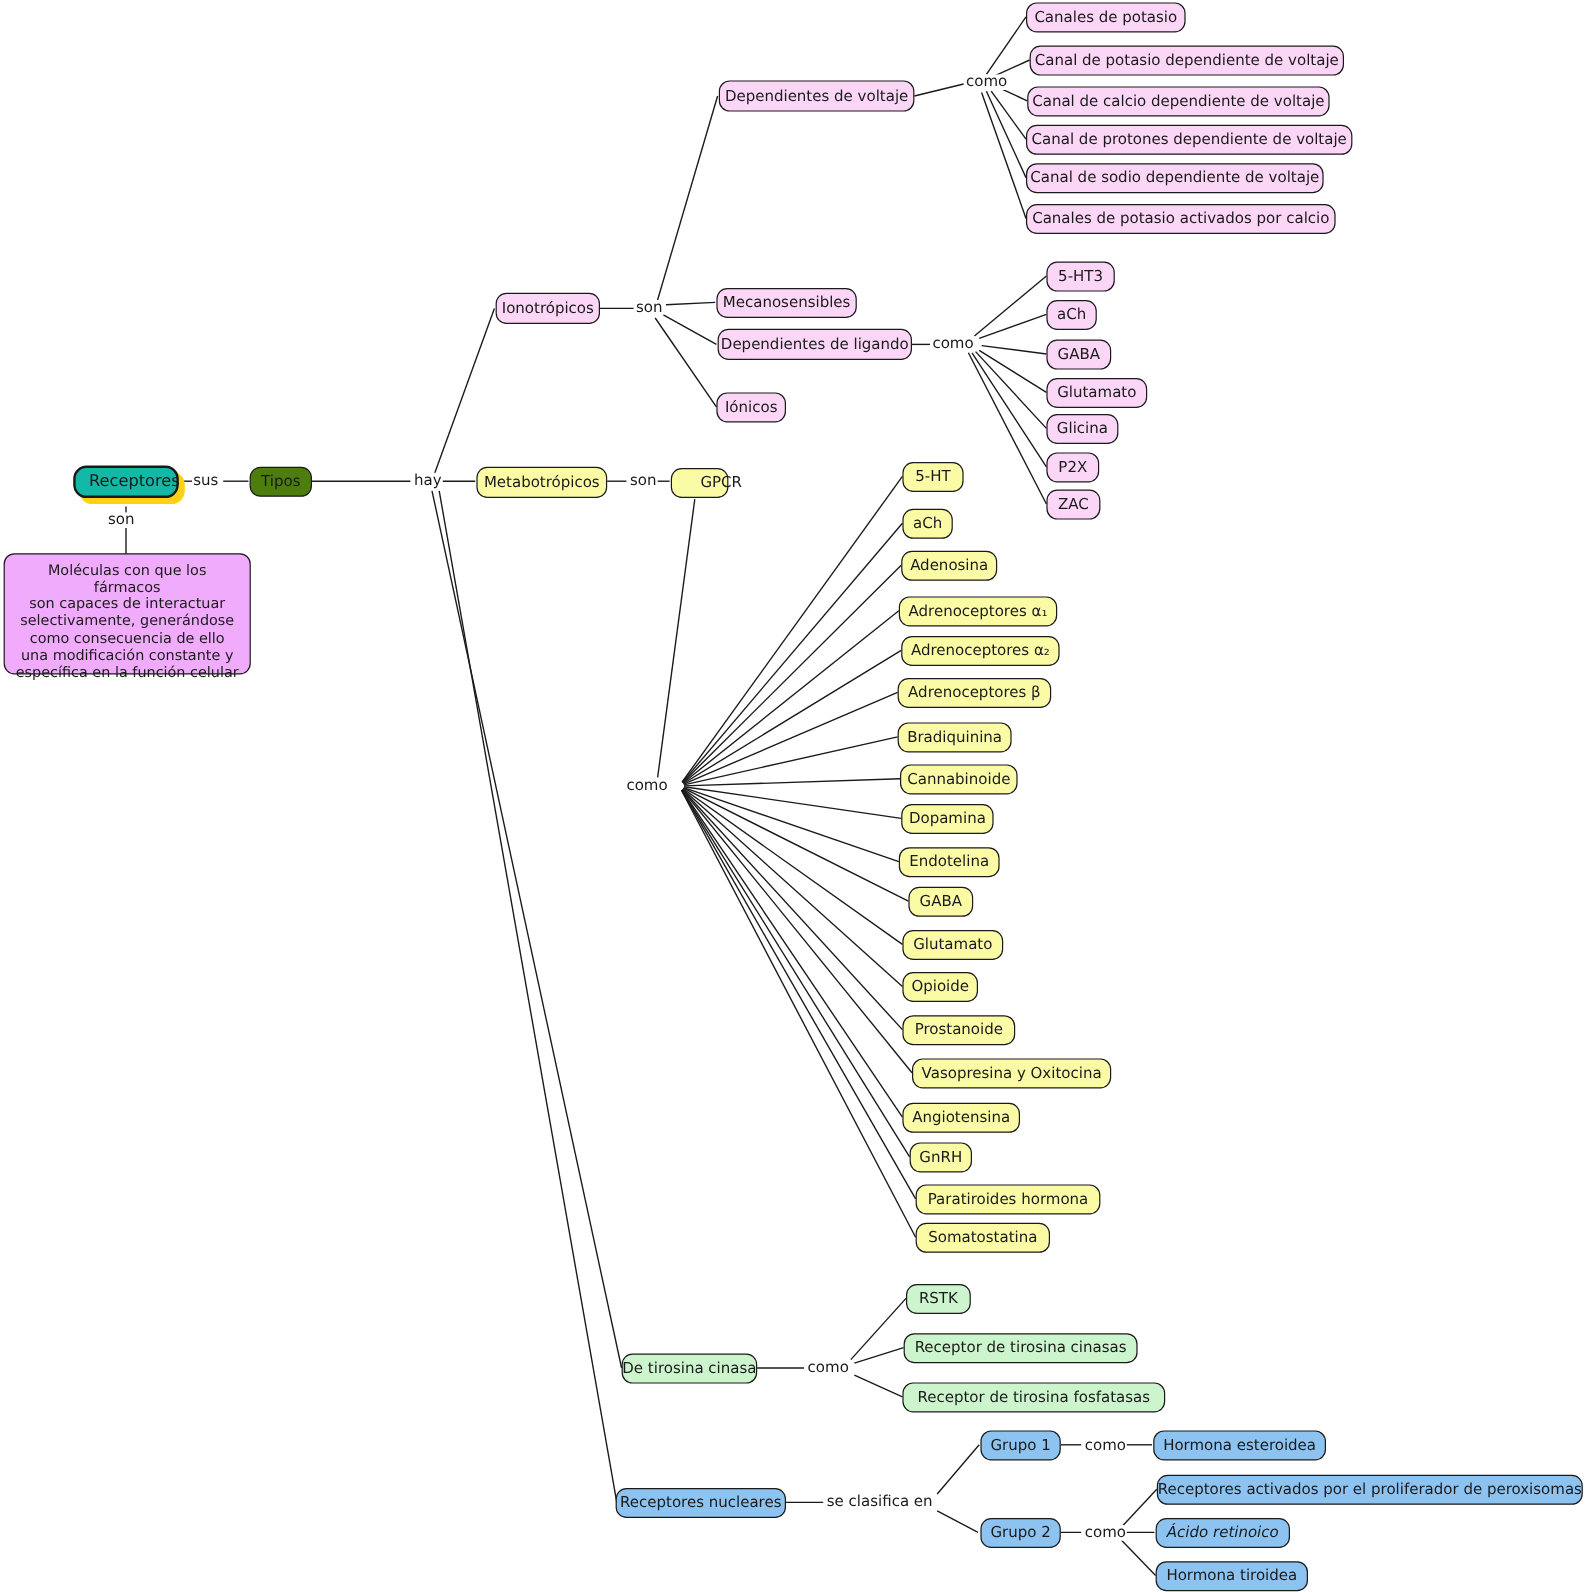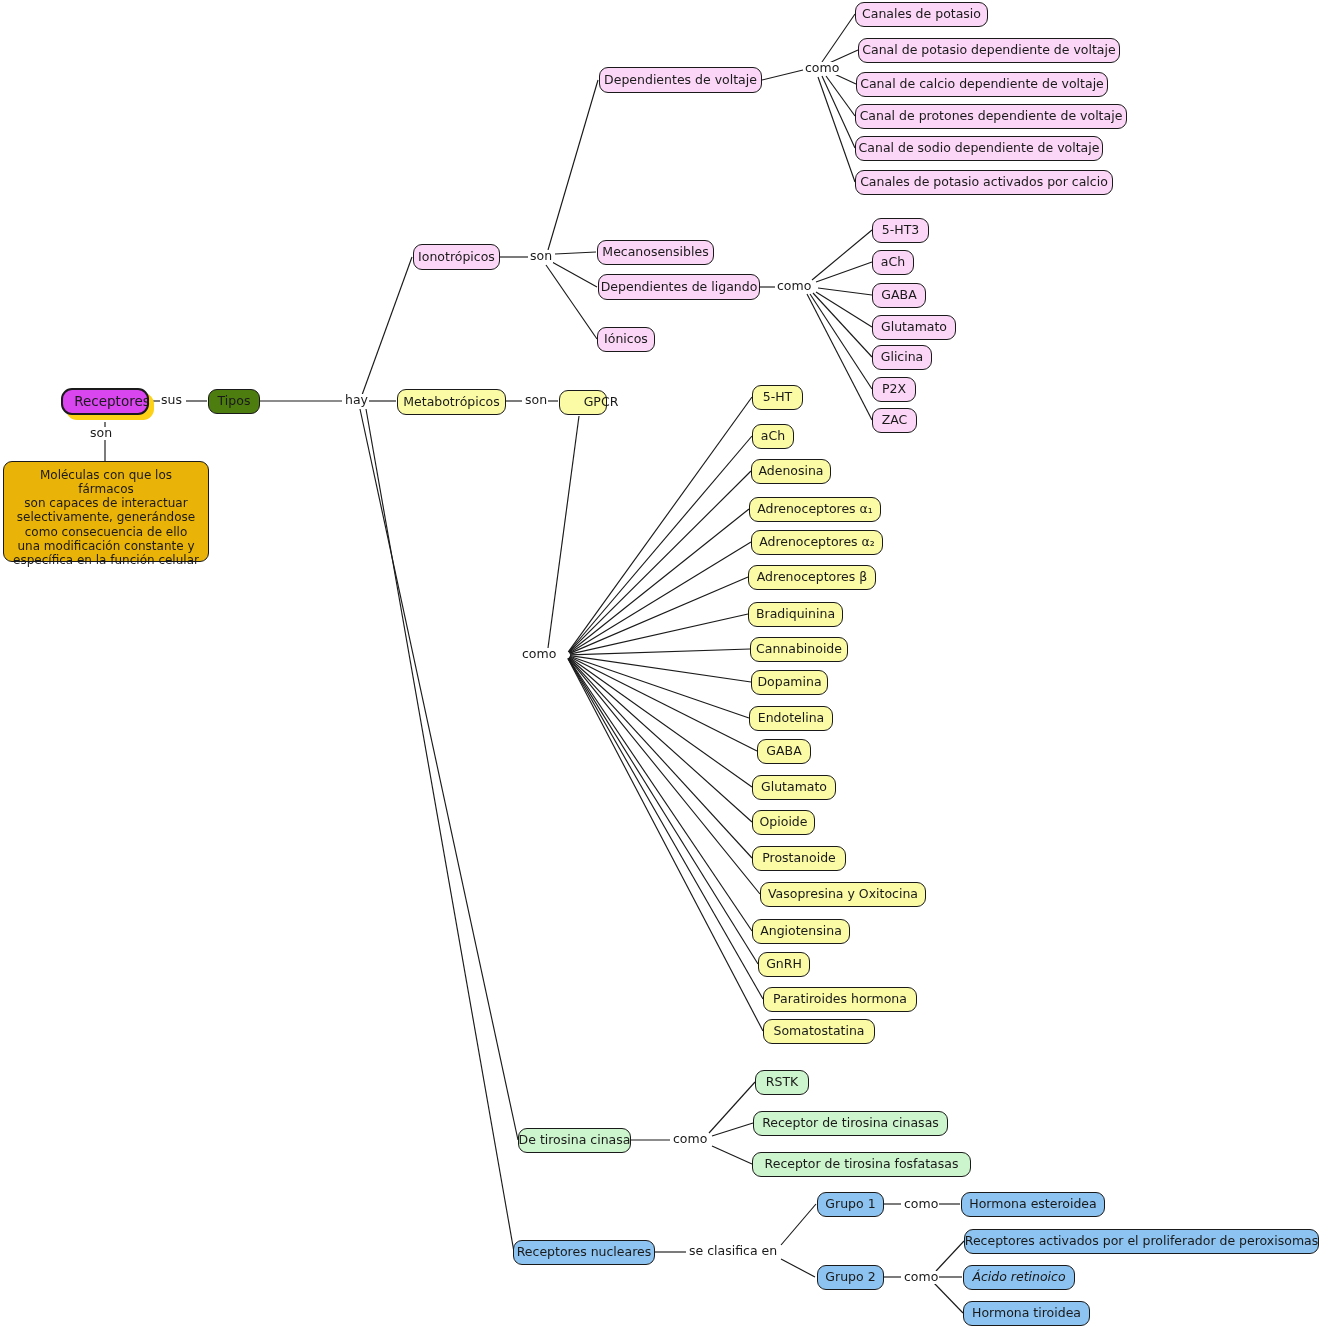--- a/index.html
+++ b/index.html
@@ -10,24 +10,24 @@
   .nodebox{position:absolute;box-sizing:border-box;border:1.4px solid #1a1a1a;
            border-radius:9px;display:flex;align-items:center;justify-content:center;
            white-space:nowrap;color:#1a1a1a;line-height:1;}
   .elabel{position:absolute;color:#1a1a1a;background:#ffffff;padding:0 1px;
           white-space:nowrap;line-height:1;}
   .n-pink{background:#fbd6f7;}
   .n-yellow{background:#fbfba6;}
   .n-green{background:#cdf5cd;}
   .n-blue{background:#8dc3f0;}
   .n-purple{background:#4d7c0f;}
-  .n-root{background:#d946ef;border-width:2px;border-radius:11px;
+  .n-root{background:#14b8a6;border-width:2px;border-radius:11px;
           box-shadow:5px 5px 0 0 #fcd116;padding-left:14px;}
   .desc{position:absolute;box-sizing:border-box;border:1.4px solid #1a1a1a;
-        border-radius:9px;background:#eab308;text-align:center;color:#1a1a1a;
+        border-radius:9px;background:#f0abfc;text-align:center;color:#1a1a1a;
         padding:6px 8px;line-height:1.18;white-space:pre-line;}
 </style>
 </head>
 <body>
 
 <svg id="canvas" xmlns="http://www.w3.org/2000/svg">
 
   <path class="edge" d="M105,422 L105,462"></path>
 
   <path class="edge" d="M148,401 L164,401"></path>

